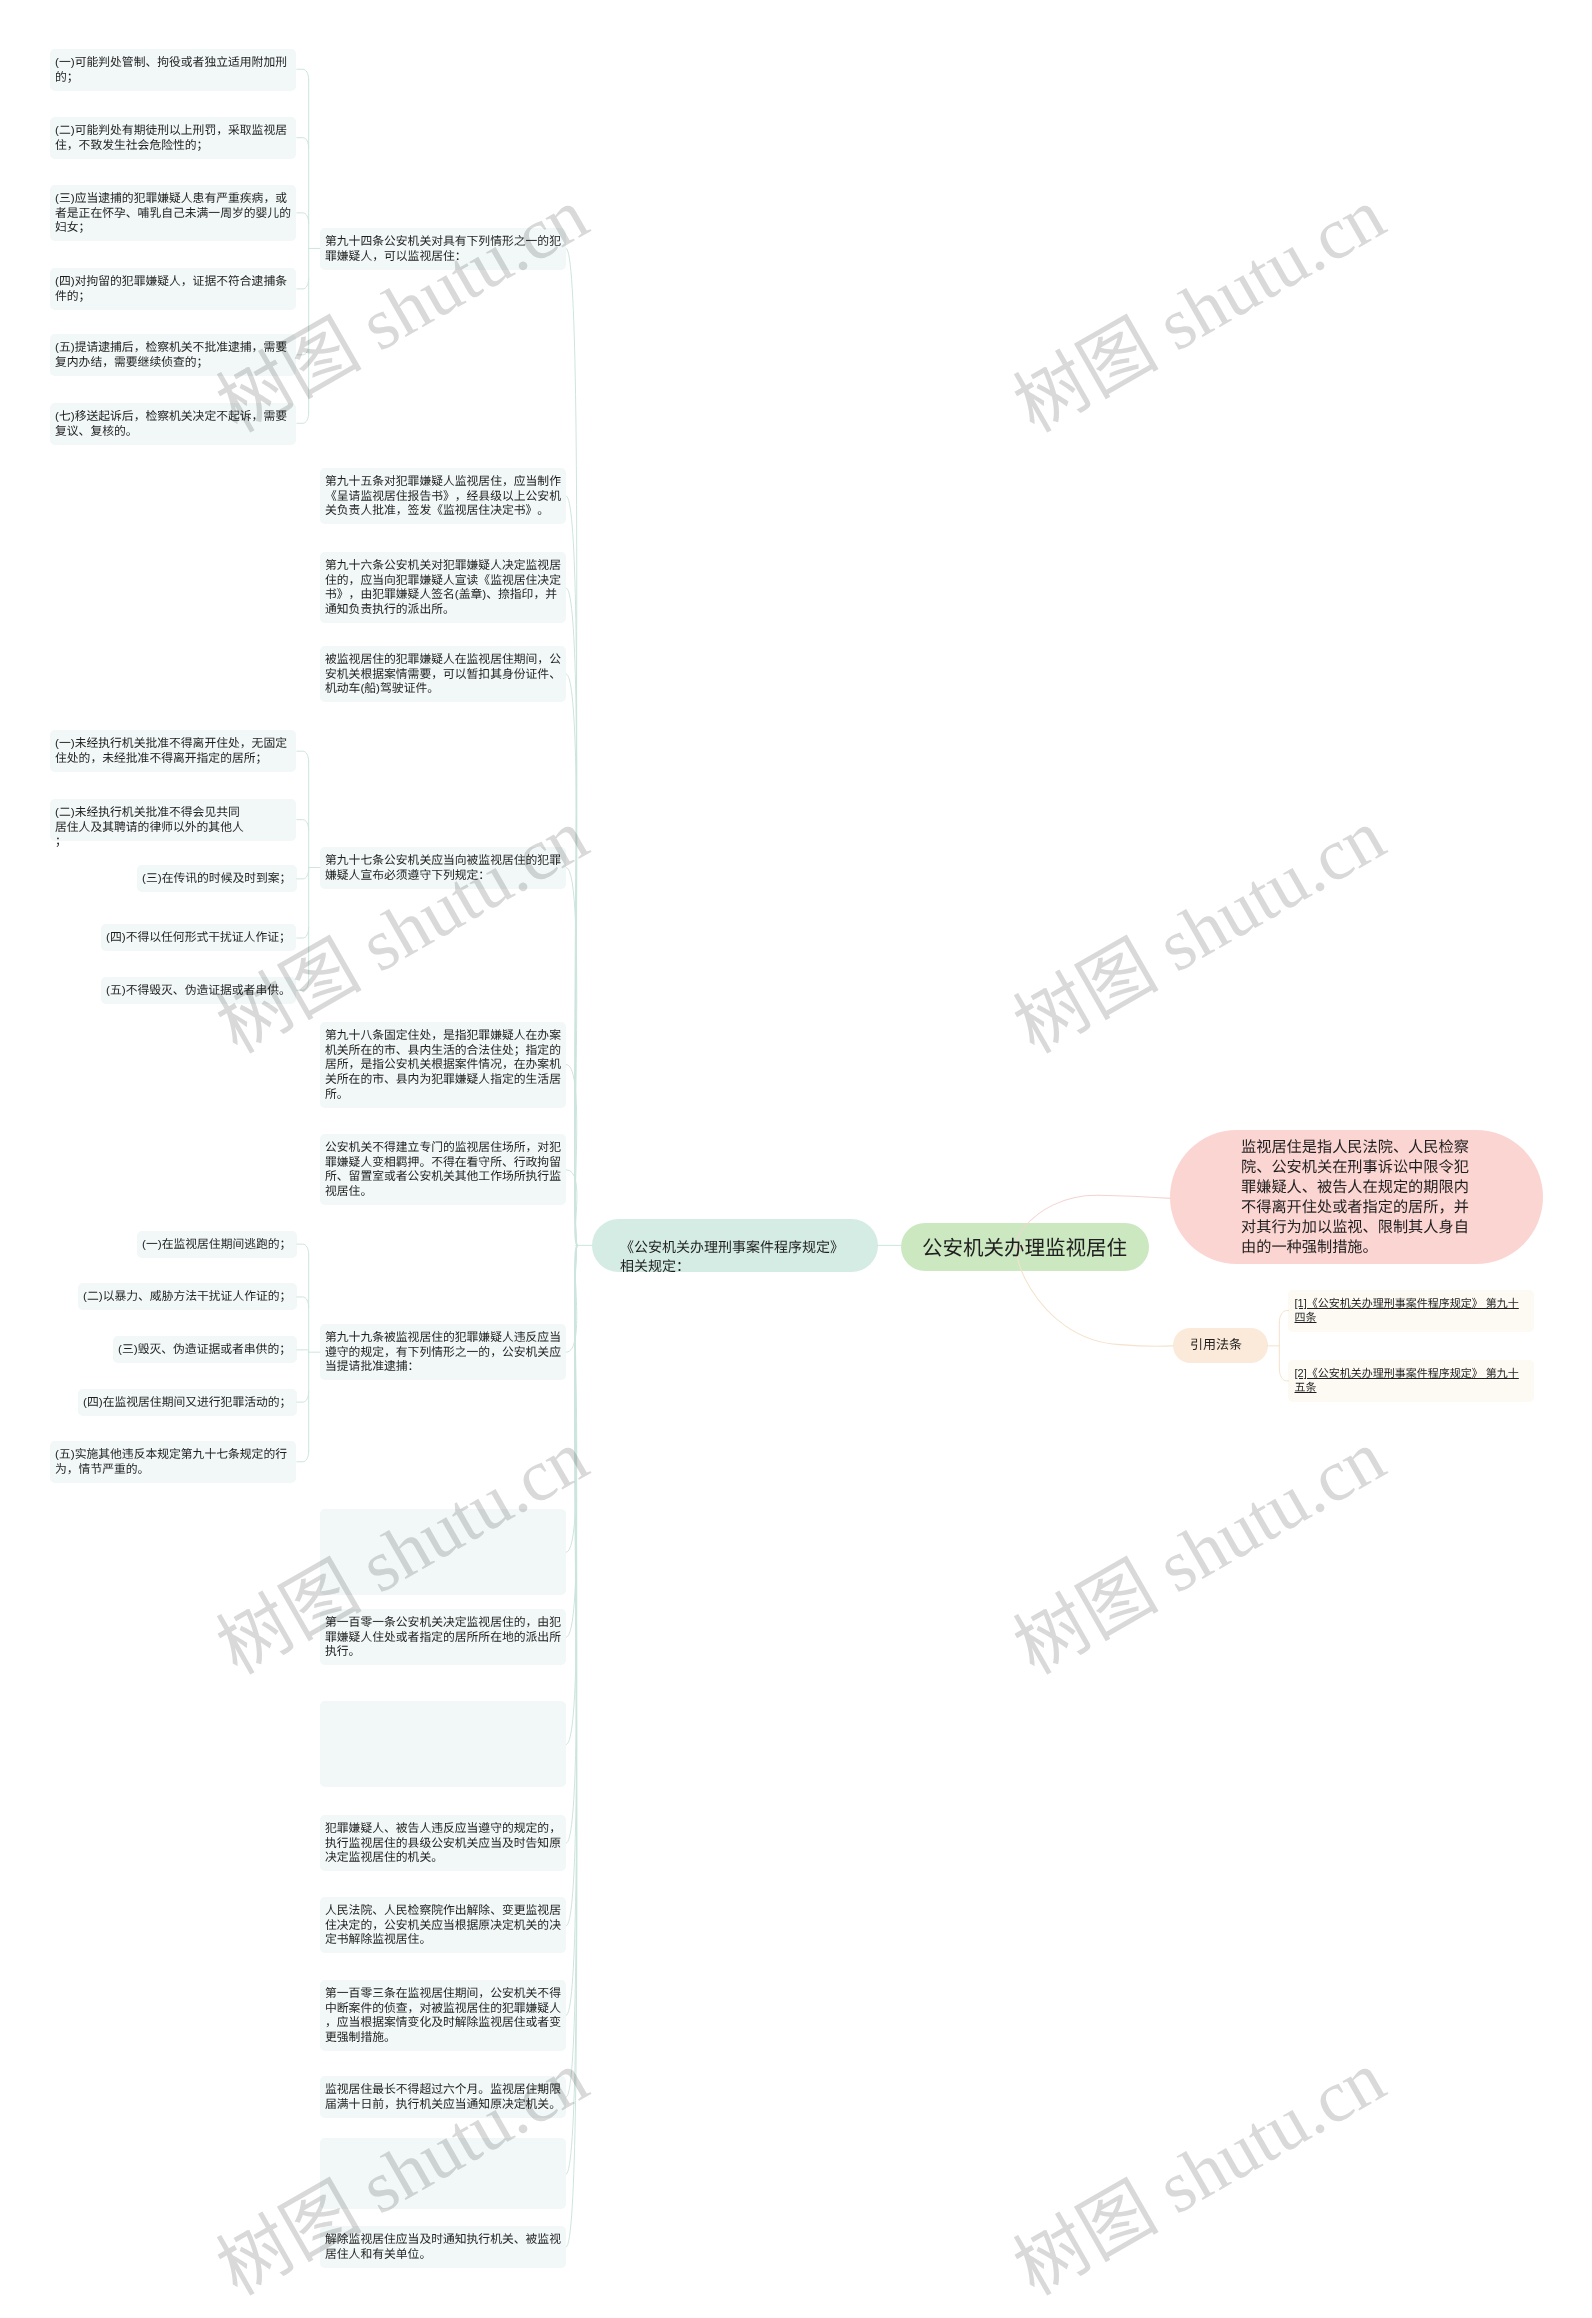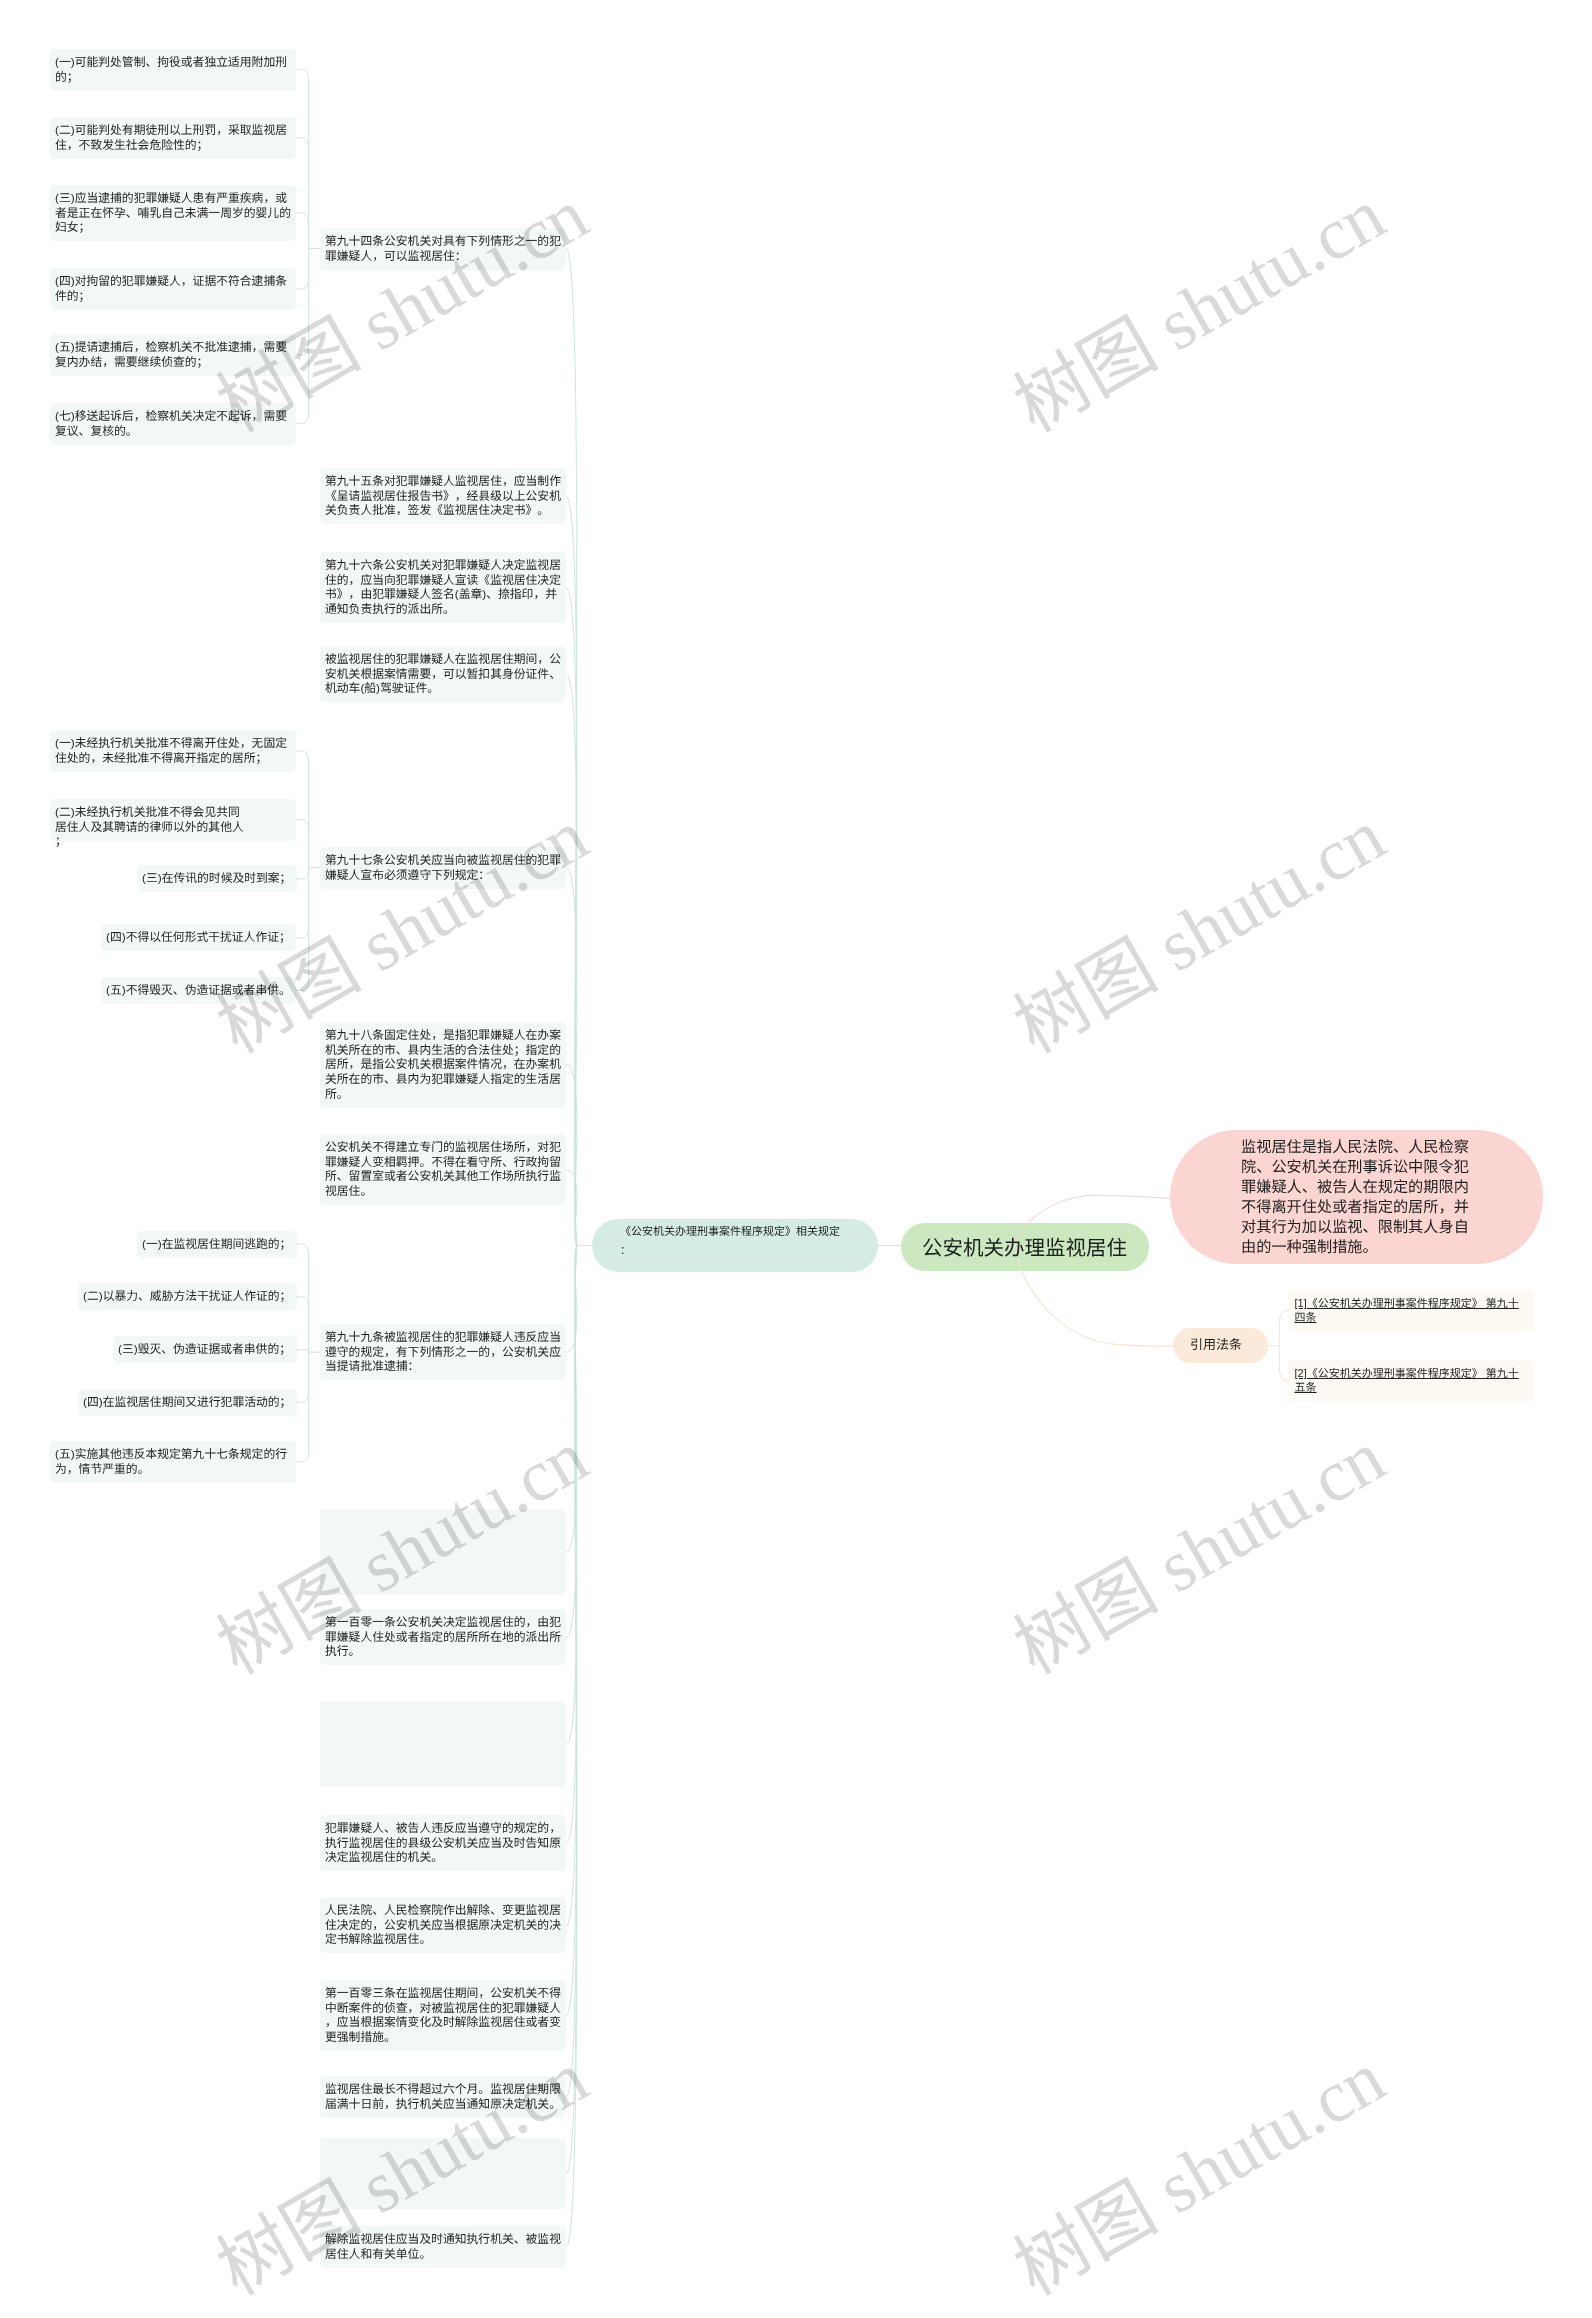--- a/index.html
+++ b/index.html
@@ -6,21 +6,21 @@
   html,body{margin:0;padding:0;background:#fff;}
   body{width:1593px;height:2319px;position:relative;overflow:hidden;
        font-family:"Liberation Sans",sans-serif;
        -webkit-font-smoothing:antialiased;}
   #stage{position:absolute;left:0;top:0;width:1593px;height:2319px;}
   svg.links{position:absolute;left:0;top:0;width:1593px;height:2319px;pointer-events:none;z-index:2;}
   .node{position:absolute;z-index:3;box-sizing:border-box;background:none !important;font-size:11.8px;line-height:14.7px;
         color:#1f1f1f;padding:6px 5px;border-radius:5px;letter-spacing:0;line-break:anywhere;text-spacing-trim:space-all;}
   .leaf,.branch,.cite{border-radius:5px;}
   .leaf,.branch{background:#f1f8f7;}
-  .reg{background:#d5ece5;border-radius:27px;font-size:11px;line-height:18.7px;padding:3px 28px;}
+  .reg{background:#d5ece5;border-radius:27px;font-size:14px;line-height:18.7px;padding:19px 28px;}
   .root{background:#cbe8c1;border-radius:24px;font-size:20.5px;line-height:25px;padding:11.5px 21px;}
   .summary{background:#fbd5d2;border-radius:67px;font-size:15.2px;line-height:20px;padding:6.6px 71px;}
   .citenode{background:#fbead9;border-radius:17.4px;font-size:13px;line-height:18.7px;padding:8px 17px;}
   .cite{background:#fdfaf3;font-size:11px;line-height:14px;padding:6px 6.5px;text-decoration:underline;}
   .fill{position:absolute;z-index:1;box-sizing:border-box;}
   .wm{position:absolute;z-index:4;color:#d9d9d9;font-size:73px;line-height:1;
       font-family:"Liberation Serif",serif;mix-blend-mode:multiply;
       transform:rotate(-29.8deg);transform-origin:0 100%;white-space:nowrap;user-select:none;}
 </style>
 </head>

